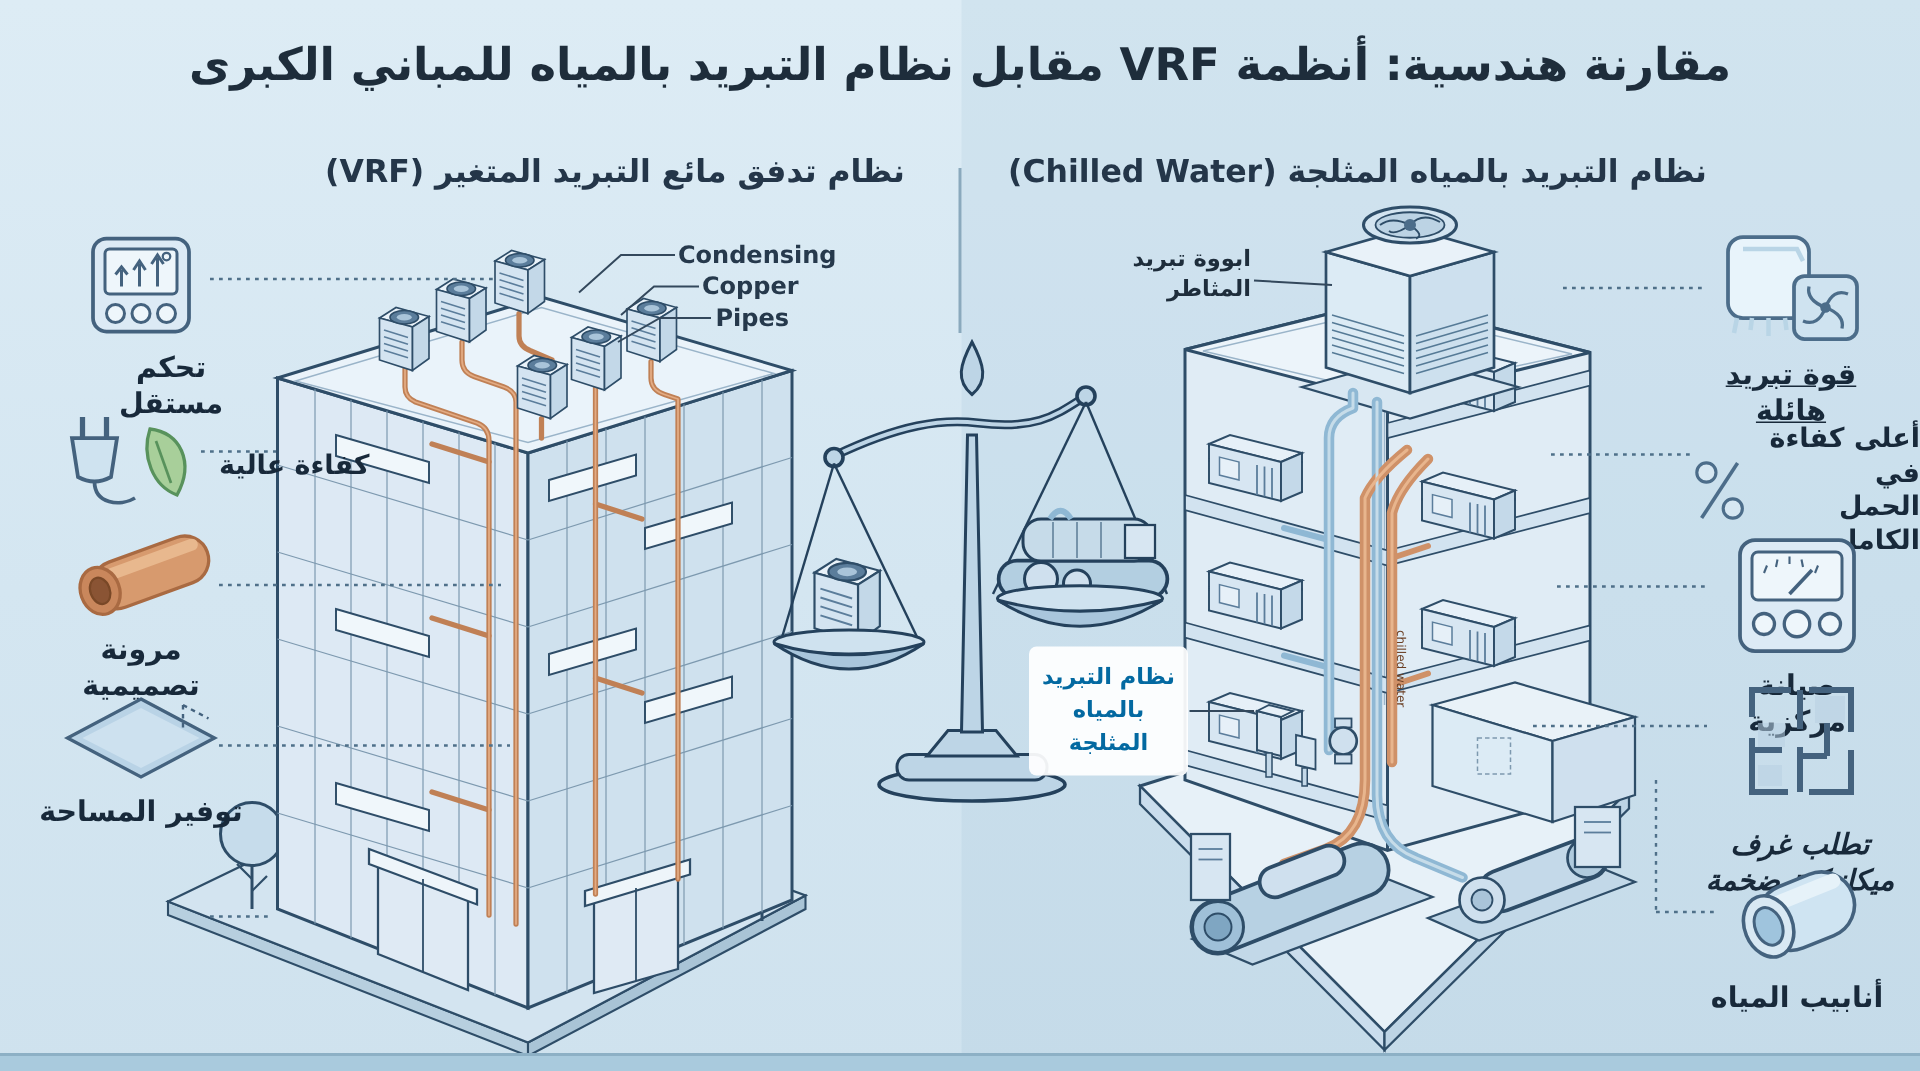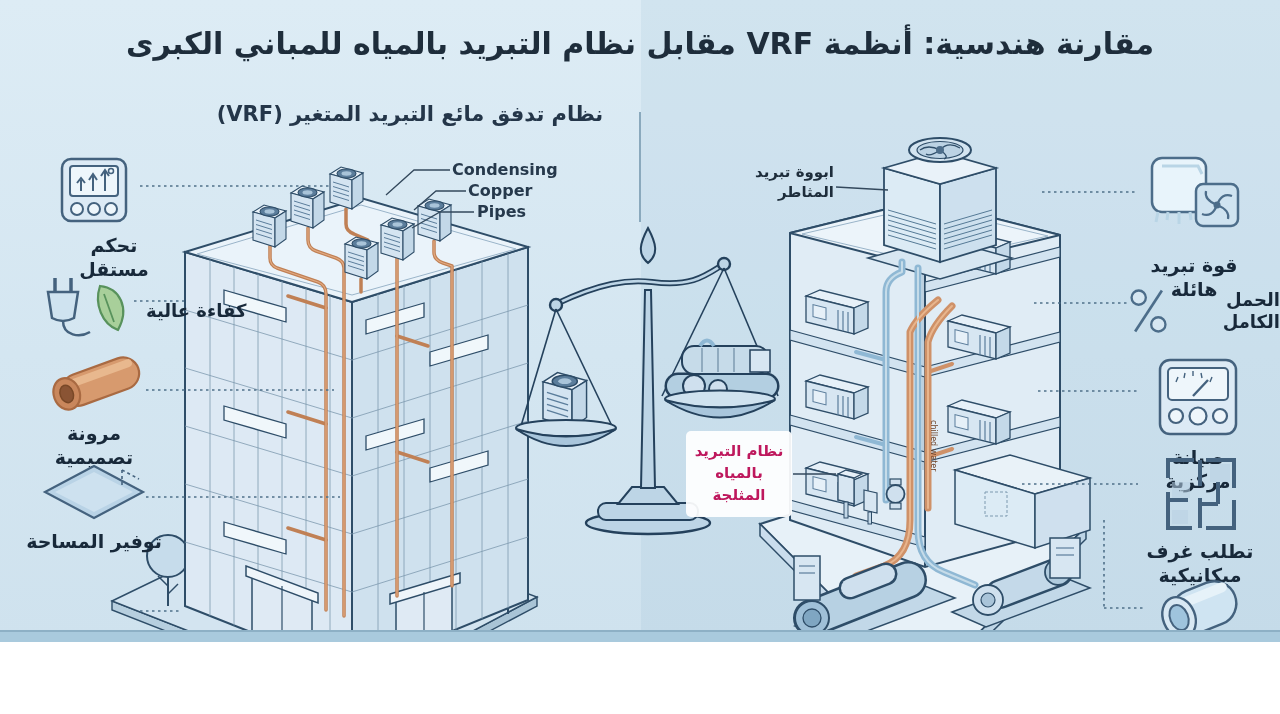--- a/index.html
+++ b/index.html
@@ -1,17 +1,17 @@
 <!DOCTYPE html>
 <html lang="ar"><head>
 <meta charset="utf-8">
 <style>
   html,body{margin:0;padding:0;}
   #canvas{
-    position:relative; width:1280px; height:642px; overflow:hidden;
+    position:relative; width:1280px; height:714px; overflow:hidden;
     font-family:"DejaVu Sans", sans-serif;
     background:linear-gradient(180deg,#ddecf5 0%,#d4e6f1 55%,#cfe2ee 100%);
   }
   .abs{position:absolute;}
   #title{
     top:26px; left:0; width:1280px; text-align:center;
     font-size:30px; font-weight:700; color:#1e2d3b; direction:rtl;
   }
   .col-header{
     top:102px; font-size:21px; font-weight:700; color:#243649;
@@ -29,21 +29,21 @@
   .roof-label{ font-size:16px; font-weight:700; color:#26394c; }
   #tower-label{
     left:748px; top:162px; width:86px; text-align:right; direction:rtl;
     font-size:15px; font-weight:700; color:#1e2d3b; line-height:1.35;
   }
   #system-card{
     left:686px; top:431px; width:106px; height:86px;
     background:rgba(255,255,255,0.93); border-radius:5px;
     display:flex; flex-direction:column; justify-content:center;
     text-align:center; direction:rtl; font-size:15px; font-weight:700;
-    color:#be185d; line-height:1.45;
+    color:#0369a1; line-height:1.45;
   }
   .feat{ display:flex; flex-direction:column; align-items:center; }
   .feat-row{ display:flex; align-items:center; gap:6px; }
   #footer-strip{
     left:0; bottom:0; width:1280px; height:10px;
     background:#a9cadd; border-top:2px solid #8db0c5; z-index:4;
   }
   svg{ display:block; }
 </style>
 </head>
@@ -349,20 +349,21 @@
       <path d="M450,170 L414,170 L386,195"></path>
       <path d="M466,191 L436,191 L414,210"></path>
       <path d="M474,212 L440,212 L412,228"></path>
       <path d="M836,187 L888,190"></path>
       <path d="M793,474 L836,474"></path>
     </g>
   </svg>
 
   <div id="title" class="abs txt-layer">مقارنة هندسية: أنظمة VRF مقابل نظام التبريد بالمياه للمباني الكبرى</div>
   <div id="header-left" class="abs txt-layer col-header">نظام تدفق مائع التبريد المتغير (VRF)</div>
+  <div id="header-right" class="abs txt-layer col-header">نظام التبريد بالمياه المثلجة (Chilled Water)</div>
   <div id="divider" class="abs txt-layer"></div>
 
   <div class="abs txt-layer roof-label" style="left:452px; top:160px;">Condensing</div>
   <div class="abs txt-layer roof-label" style="left:468px; top:181px;">Copper</div>
   <div class="abs txt-layer roof-label" style="left:477px; top:202px;">Pipes</div>
 
   <div id="tower-label" class="abs txt-layer">
     <div>ابووة تبريد</div>
     <div>المثاطر</div>
   </div>
@@ -435,30 +436,31 @@
       <path d="M14,62 L12,72 M24,62 L23,70 M35,62 L35,74 M46,62 L47,70" stroke="#b9d5e6" stroke-width="3" fill="none"></path>
       <rect x="52" y="34" width="42" height="42" rx="7" fill="#cfe3f0" stroke="#4c6d8a" stroke-width="2.5"></rect>
       <circle cx="73" cy="55" r="3.5" fill="#4c6d8a"></circle>
       <g fill="none" stroke="#4c6d8a" stroke-width="2.2">
         <path d="M73,55 Q60,50 62,41"></path>
           <path d="M73,55 Q78,42 88,46"></path>
         <path d="M73,55 Q86,60 84,69"></path>
           <path d="M73,55 Q68,68 58,64"></path>
       </g>
     </svg>
-    <div class="feature-label" style="margin-top:16px;">قوة تبريد هائلة</div>
+    <div class="feature-label" style="margin-top:1px;text-decoration:underline;">قوة تبريد هائلة</div>
   </div>
 
   <div class="abs txt-layer feat-row" style="left:1128px; top:282px;">
     <svg width="46" height="58" viewBox="0 0 46 58">
       <line x1="38" y1="6" x2="8" y2="52" stroke="#4c6d8a" stroke-width="3"></line>
       <circle cx="12" cy="14" r="8" fill="#d6e7f2" stroke="#4c6d8a" stroke-width="2.6"></circle>
       <circle cx="34" cy="44" r="8" fill="#d6e7f2" stroke="#4c6d8a" stroke-width="2.6"></circle>
     </svg>
     <div class="feature-label" style="font-size:18px; text-align:right;">
+      <div>أعلى كفاءة في</div>
       <div>الحمل الكامل</div>
     </div>
   </div>
 
   <div class="abs txt-layer feat" style="left:1138px; top:356px; width:120px;">
     <svg width="84" height="82" viewBox="0 0 84 82">
       <rect x="4" y="4" width="76" height="74" rx="10" fill="#dceaf5" stroke="#44627e" stroke-width="2.5"></rect>
       <rect x="12" y="12" width="60" height="32" rx="4" fill="#eef6fb" stroke="#44627e" stroke-width="2"></rect>
       <g stroke="#44627e" stroke-width="1.4">
         <line x1="20" y1="26" x2="22" y2="21"></line>
@@ -485,21 +487,21 @@
         <path d="M48,8 L76,8 L76,36"></path>
         <path d="M76,48 L76,76 L48,76"></path>
         <path d="M34,76 L10,76 L10,40"></path>
         <path d="M42,8 L42,34"></path>
         <path d="M10,48 L30,48"></path>
         <path d="M42,46 L42,76"></path>
         <path d="M42,52 L60,52"></path>
         <path d="M60,30 L60,52"></path>
       </g>
     </svg>
-    <div class="feature-label" style="margin-top:4px;">
+    <div class="feature-label" style="margin-top:16px;font-style:italic;">
       <div>تطلب غرف</div>
       <div>ميكانيكية ضخمة</div>
     </div>
   </div>
 
   <div class="abs txt-layer feat" style="left:1138px; top:574px; width:120px;">
     <svg width="92" height="74" viewBox="0 0 92 74">
       <g transform="rotate(-22 46 37)">
         <rect x="20" y="14" width="66" height="44" rx="22" fill="#cfe4f2" stroke="#44627e" stroke-width="2.4"></rect>
         <rect x="26" y="19" width="56" height="10" rx="5" fill="#e6f2f9"></rect>

